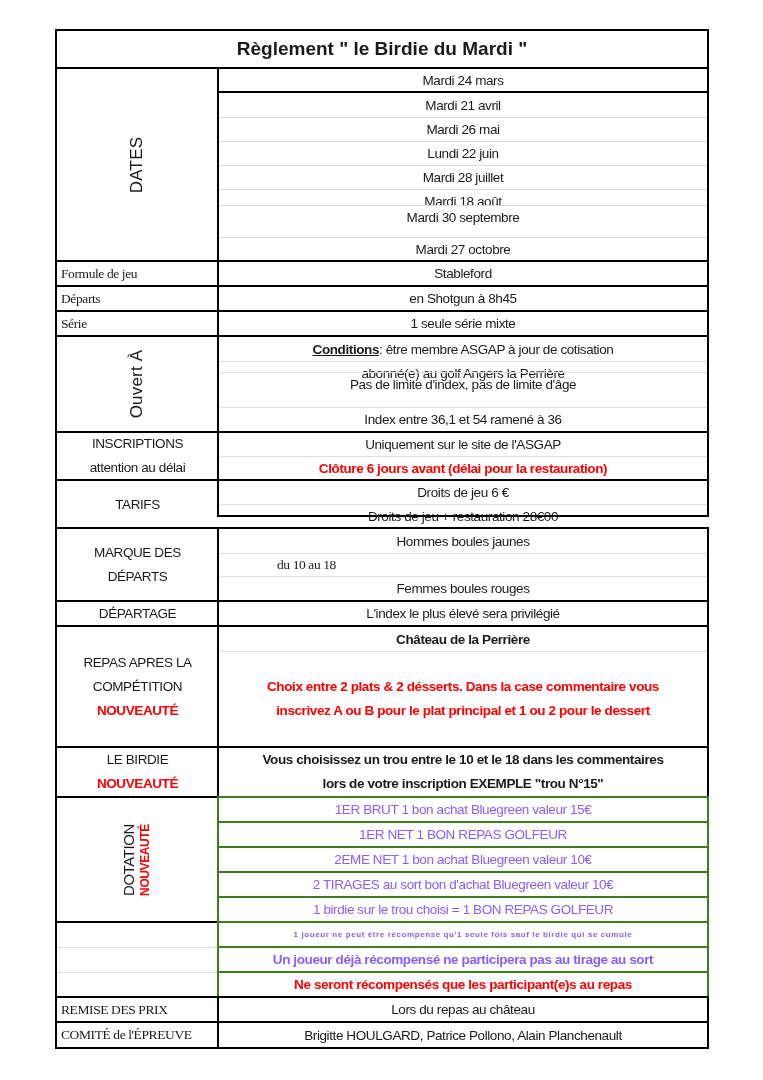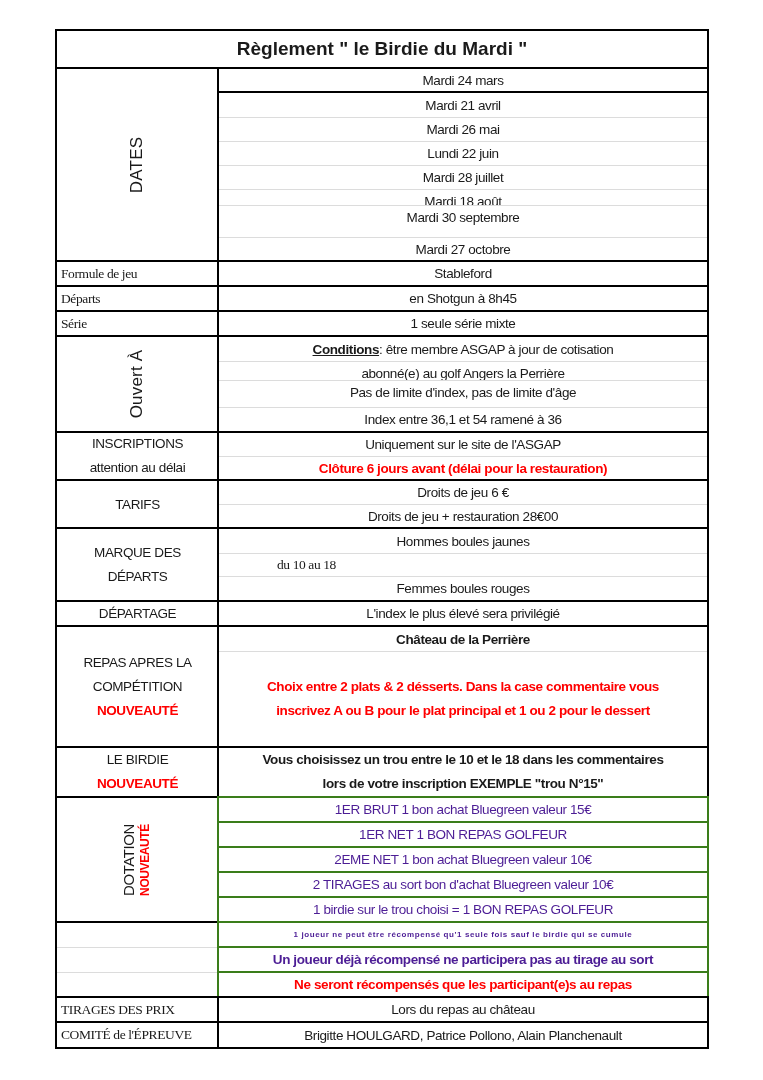--- a/index.html
+++ b/index.html
@@ -9,21 +9,21 @@
   .cell { position:absolute; box-sizing:border-box; display:flex; align-items:center; justify-content:center;
           font-size:13.5px; letter-spacing:-0.4px; white-space:nowrap; }
   .lab { left:0; width:163px; border:2px solid #000; border-right:none; background:#fff; text-align:center; }
   .val { left:162px; width:492px; border:2px solid #000; background:#fff; }
   .title { left:0; width:654px; border:2px solid #000; font-weight:bold; font-size:19px; letter-spacing:0; }
   .sub { position:absolute; left:0; width:100%; display:flex; align-items:center; justify-content:center;
          box-sizing:border-box; border-top:1px solid #dcdcdc; }
   .sub.first { border-top:none; }
   .leftalign { justify-content:flex-start; padding-left:4px;font-family:Liberation Serif, serif; }
   .red { color:#ff0000; font-weight:bold; }
-  .green { color:#4c1d95; }
+  .green { color:#8b5cf6; }
   .bold { font-weight:bold; }
   .under { text-decoration:underline; font-weight:bold; }
   .vert { transform:rotate(-90deg); white-space:nowrap; font-size:17px; letter-spacing:0.2px; }
   .vert2 { transform:rotate(-90deg); display:flex; flex-direction:column; align-items:center; line-height:16px; }
   .gcell { position:absolute; left:162px; width:492px; box-sizing:border-box; border:2px solid #3a7d1a;
            display:flex; align-items:center; justify-content:center; font-size:13.5px; letter-spacing:-0.4px; }
   .stack { display:flex; flex-direction:column; align-items:center; line-height:24px; }
   .tiny { font-size:8px; font-weight:bold; letter-spacing:0.6px; }
 </style>
 </head>
@@ -90,21 +90,21 @@
     <span class="vert">Ouvert À</span>
   </div>
   <div class="cell val" style="top:306px;height:98px;display:block;">
     <div class="sub first" style="top:0;height:24px;">
       <span class="under">Conditions</span>
         <span>: être membre ASGAP à jour de cotisation</span>
     </div>
     <div class="sub" style="top:24px;height:23px;">
         <span>abonné(e) au golf Angers la Perrière</span>
       </div>
-    <div class="sub" style="top:43px;height:23px;">
+    <div class="sub" style="top:35px;height:23px;">
         <span>Pas de limite d'index, pas de limite d'âge</span>
       </div>
     <div class="sub" style="top:70px;height:24px;">
         <span>Index entre 36,1 et 54 ramené à 36</span>
       </div>
   </div>
 
   <div class="cell lab" style="top:402px;height:50px;">
     <div class="stack">
       <span>INSCRIPTIONS</span>
@@ -116,21 +116,21 @@
         <span>Uniquement sur le site de l'ASGAP</span>
       </div>
     <div class="sub" style="top:23px;height:23px;">
         <span class="red">Clôture 6 jours avant (délai pour la restauration)</span>
       </div>
   </div>
 
   <div class="cell lab" style="top:450px;height:50px;">
     <span>TARIFS</span>
   </div>
-  <div class="cell val" style="top:450px;height:50px;display:block;">
+  <div class="cell val" style="top:450px;height:38px;display:block;">
     <div class="sub first" style="top:0;height:23px;">
         <span>Droits de jeu 6 €</span>
       </div>
     <div class="sub" style="top:23px;height:23px;">
         <span>Droits de jeu + restauration 28€00</span>
       </div>
   </div>
 
   <div class="cell lab" style="top:498px;height:75px;">
     <div class="stack">
@@ -220,21 +220,21 @@
       <span class="green tiny">1 joueur ne peut être récompensé qu'1 seule fois sauf le birdie qui se cumule</span>
     </div>
   <div class="gcell" style="top:917px;height:27px;">
       <span class="green bold">Un joueur déjà récompensé ne participera pas au tirage au sort</span>
     </div>
   <div class="gcell" style="top:942px;height:27px;">
       <span class="red">Ne seront récompensés que les participant(e)s au repas</span>
     </div>
 
   <div class="cell lab leftalign" style="top:967px;height:27px;">
-    <span>TIRAGES DES PRIX</span>
+    <span>REMISE DES PRIX</span>
   </div>
   <div class="cell val" style="top:967px;height:27px;">
     <span>Lors du repas au château</span>
   </div>
 
   <div class="cell lab leftalign" style="top:992px;height:28px;">
     <span>COMITÉ de l'ÉPREUVE</span>
   </div>
   <div class="cell val" style="top:992px;height:28px;">
     <span>Brigitte HOULGARD, Patrice Pollono, Alain Planchenault</span>

